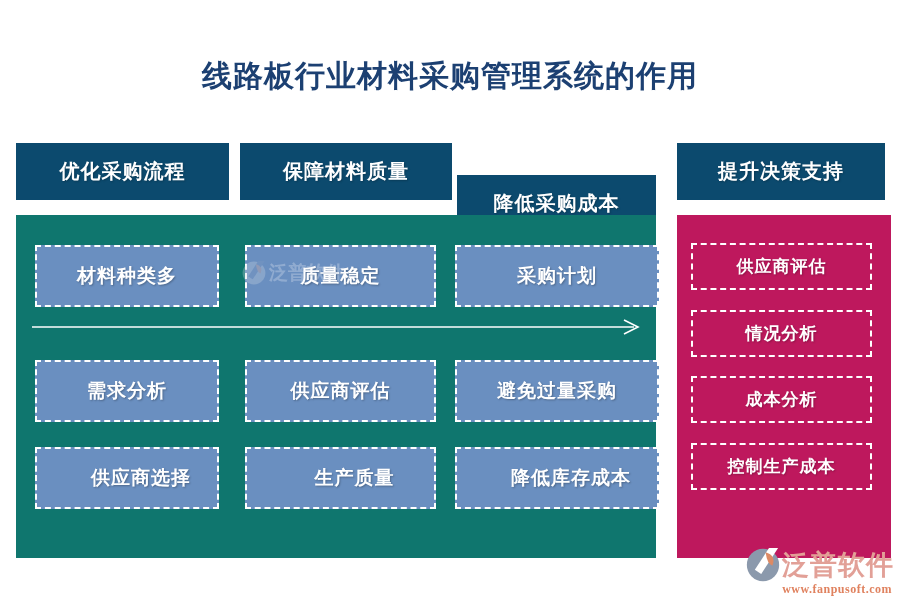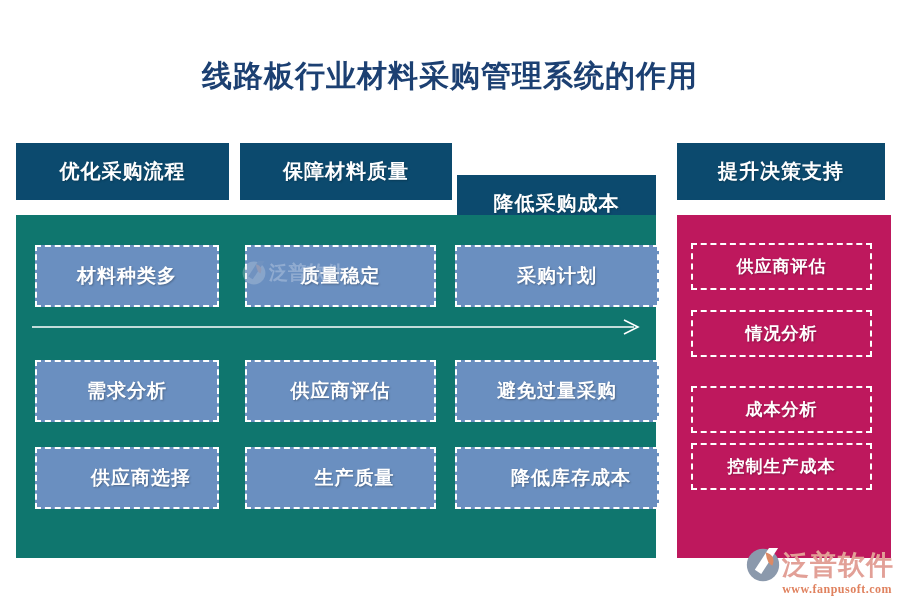--- a/index.html
+++ b/index.html
@@ -56,21 +56,21 @@
   .mrow3{top:232px;padding-left:28px;}
   .rbox{
     position:absolute;left:14px;width:181px;height:47px;
     background:transparent;
     border:2px dashed #ffffff;
     box-sizing:border-box;
     display:flex;align-items:center;justify-content:center;
     color:#ffffff;font-weight:bold;font-size:17px;letter-spacing:1px;
     text-shadow:1px 1px 2px rgba(0,0,0,.25);
   }
-  .rrow1{top:28px;} .rrow2{top:95px;} .rrow3{top:171px;} .rrow4{top:228px;}
+  .rrow1{top:28px;} .rrow2{top:95px;} .rrow3{top:161px;} .rrow4{top:228px;}
   
   .flow-arrow{position:absolute;left:14px;top:103px;width:612px;height:18px;}
   
   .watermark{
     position:absolute;left:226px;top:45px;
     display:flex;align-items:center;gap:3px;
     opacity:.30;z-index:3;pointer-events:none;
   }
   .watermark .wm-text{
     font-weight:bold;font-size:19px;color:#e8eef6;

